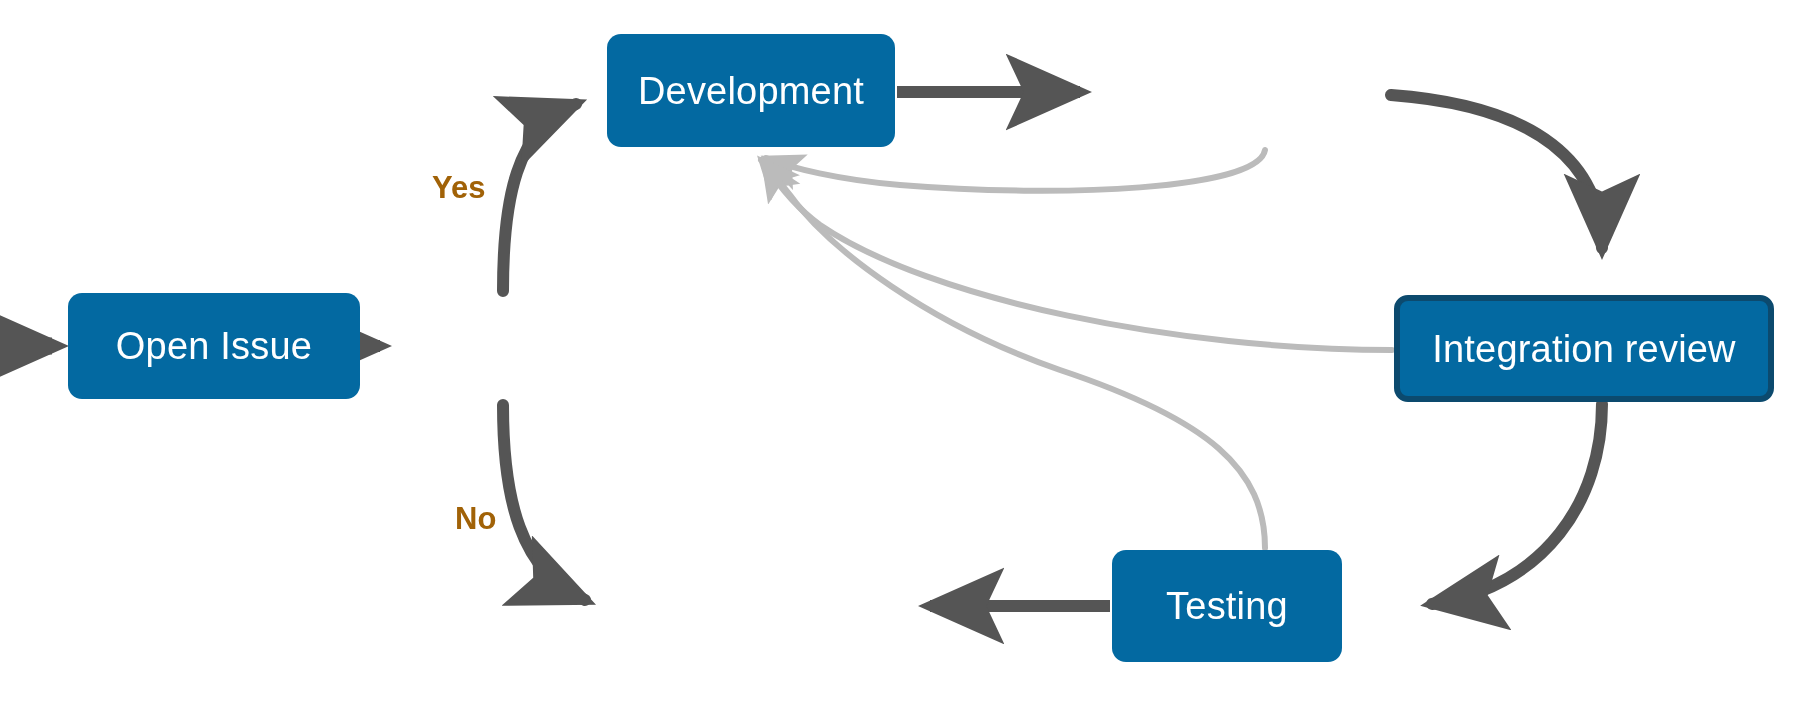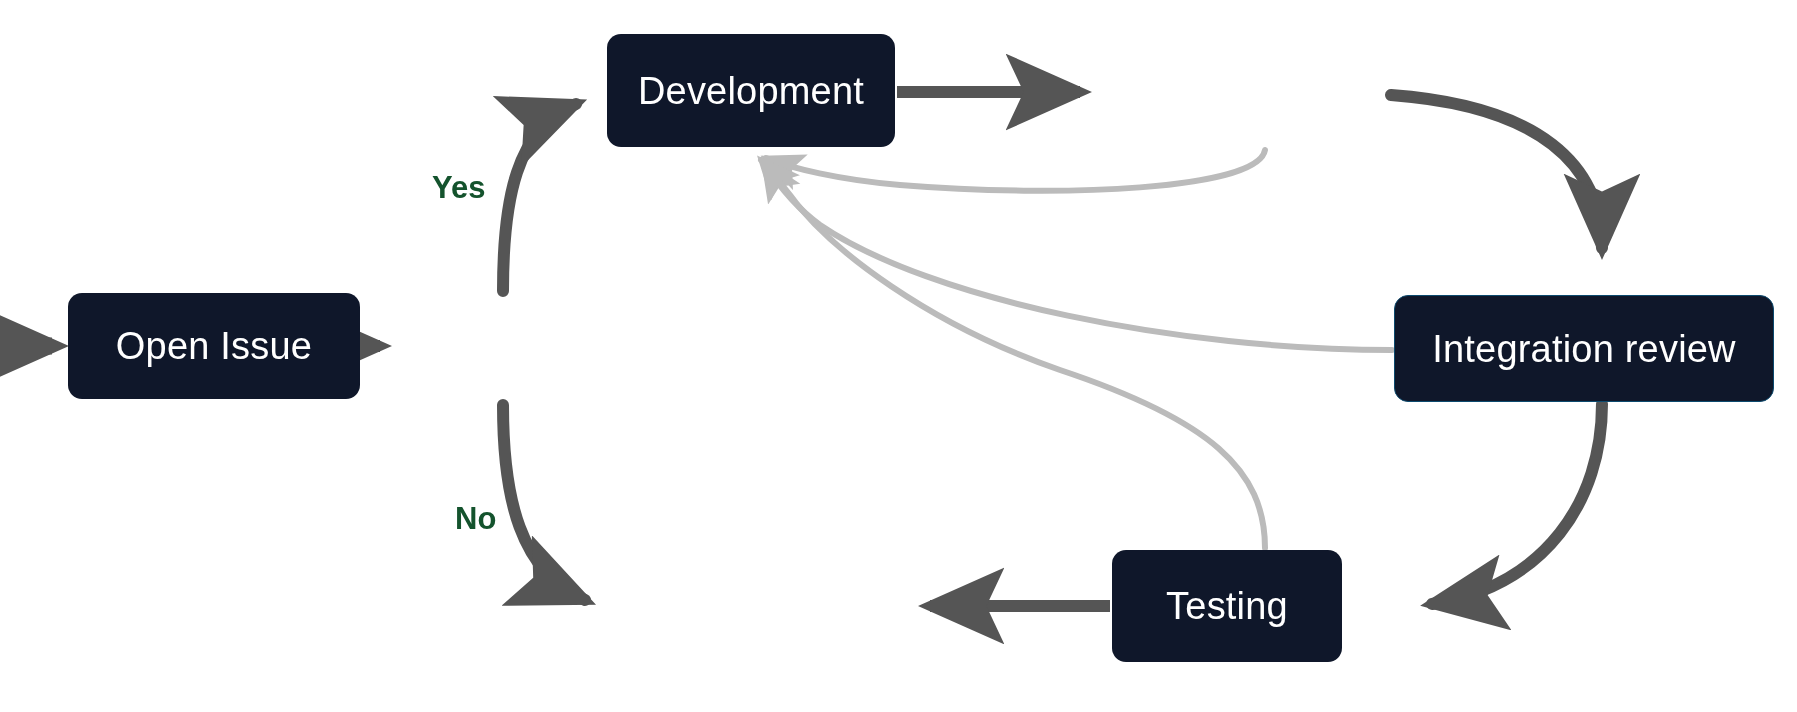--- a/index.html
+++ b/index.html
@@ -22,40 +22,40 @@
     position: absolute;
     top: 0;
     left: 0;
     width: 1797px;
     height: 712px;
     pointer-events: none;
   }
   .node {
     position: absolute;
     box-sizing: border-box;
-    background: #0f172a;
+    background: #0369a1;
     border-radius: 14px;
     display: flex;
     align-items: center;
     justify-content: center;
     color: #ffffff;
     font-family: "Liberation Sans", sans-serif;
     font-size: 38px;
     font-weight: 400;
     line-height: 1;
     letter-spacing: 0.2px;
     white-space: nowrap;
     z-index: 5;
   }
   .node.bordered {
-    border: 1px solid #0c4a6e;
+    border: 6px solid #0c4a6e;
   }
   .edge-label {
     position: absolute;
-    color: #14532d;
+    color: #a16207;
     font-family: "Liberation Sans", sans-serif;
     font-size: 31px;
     font-weight: bold;
     line-height: 1;
     white-space: nowrap;
     z-index: 6;
   }
 </style>
 </head>
 <body>

